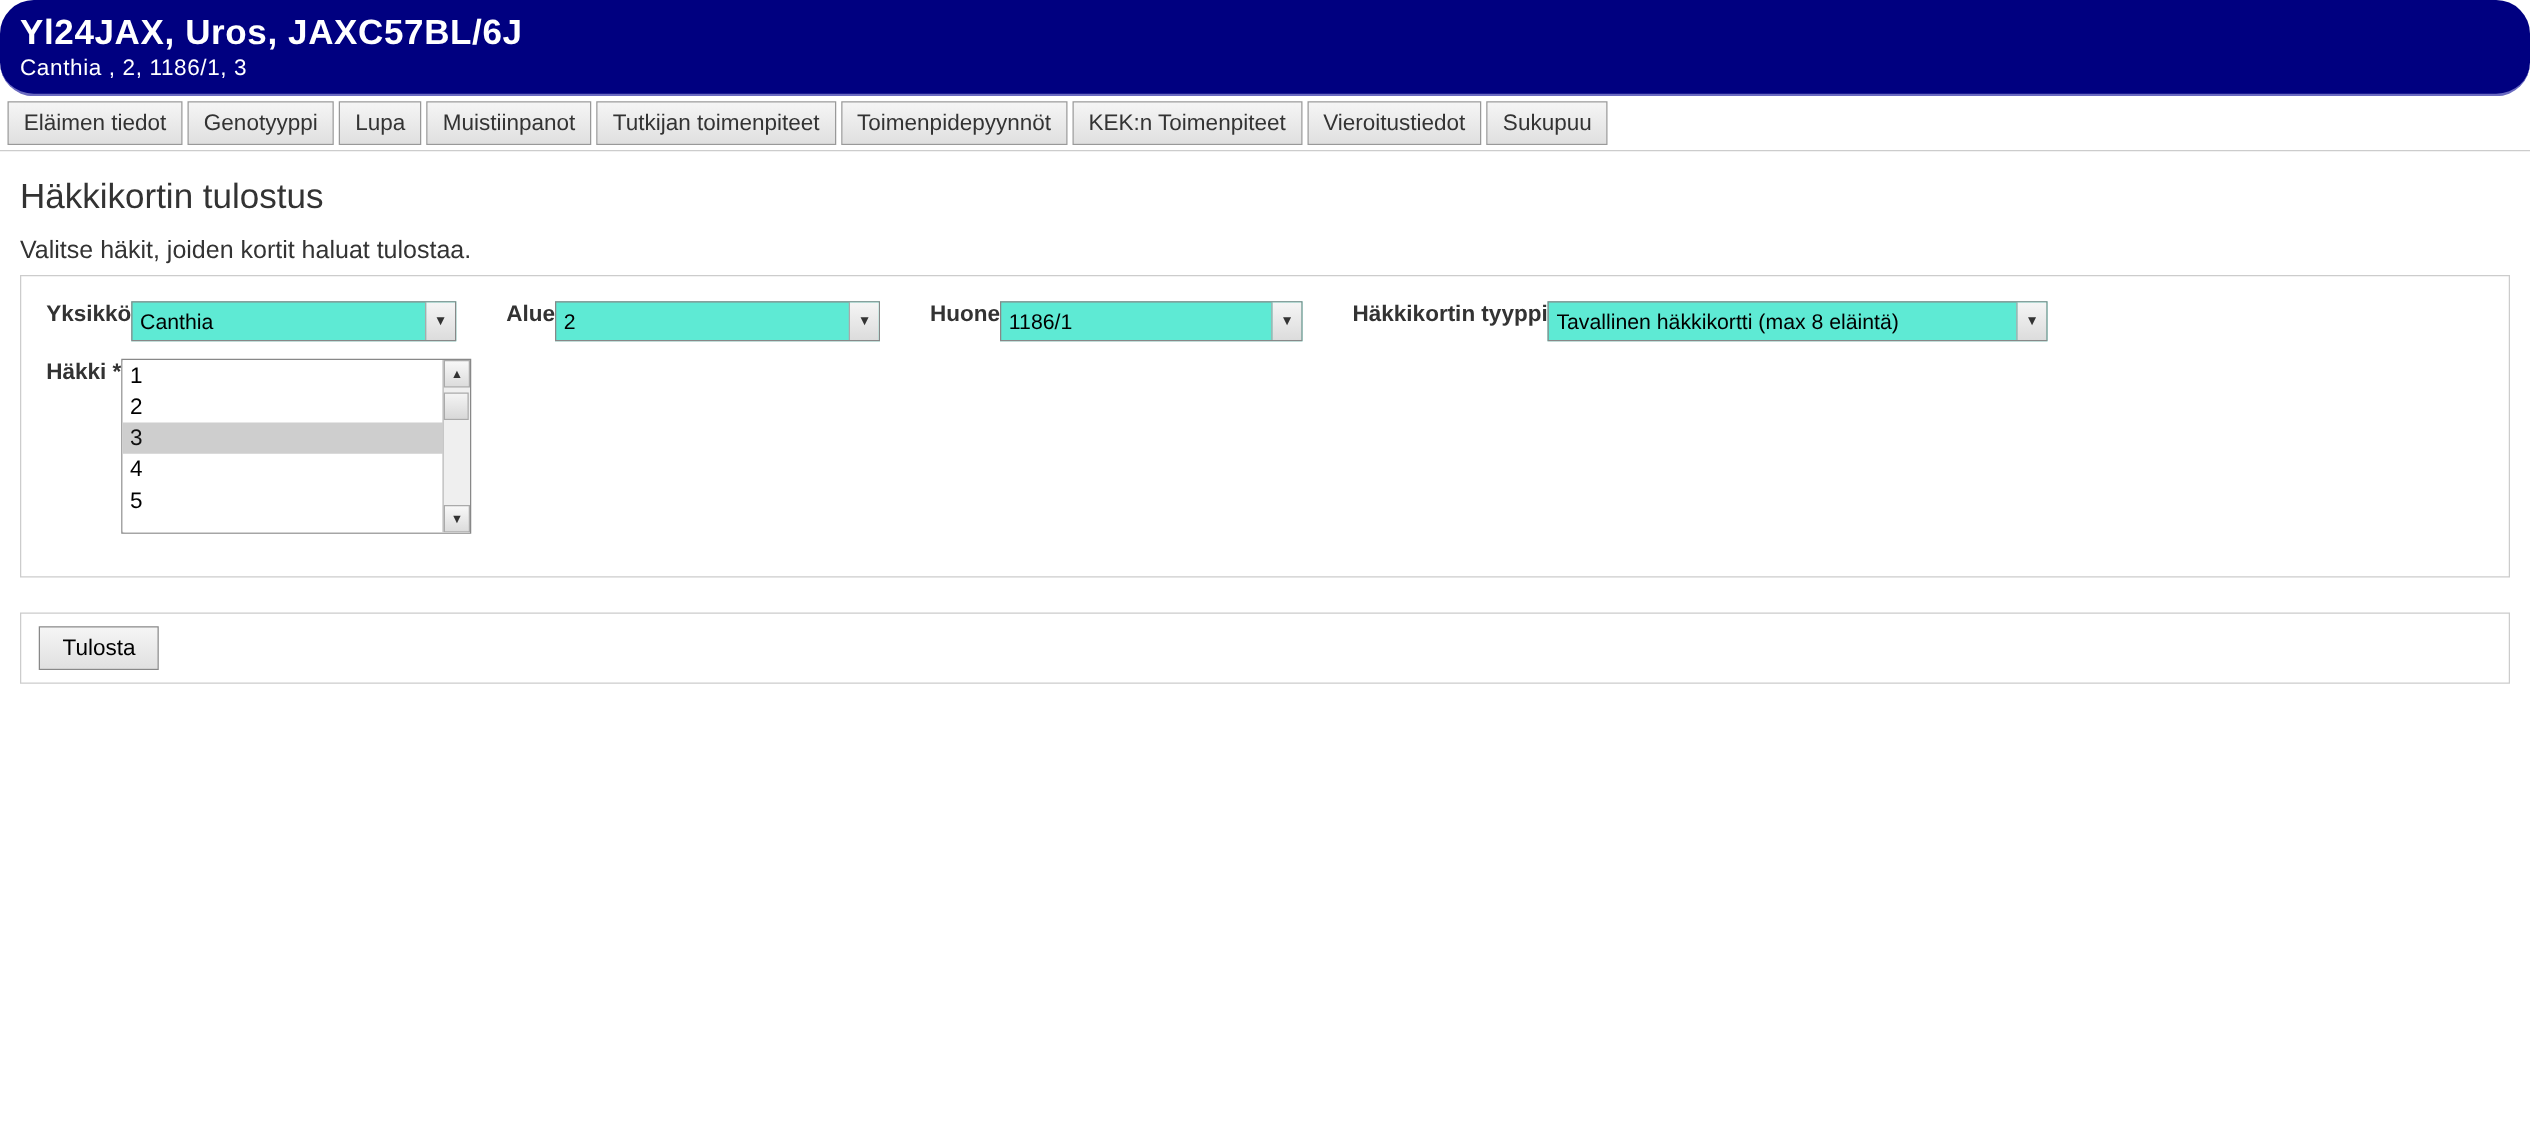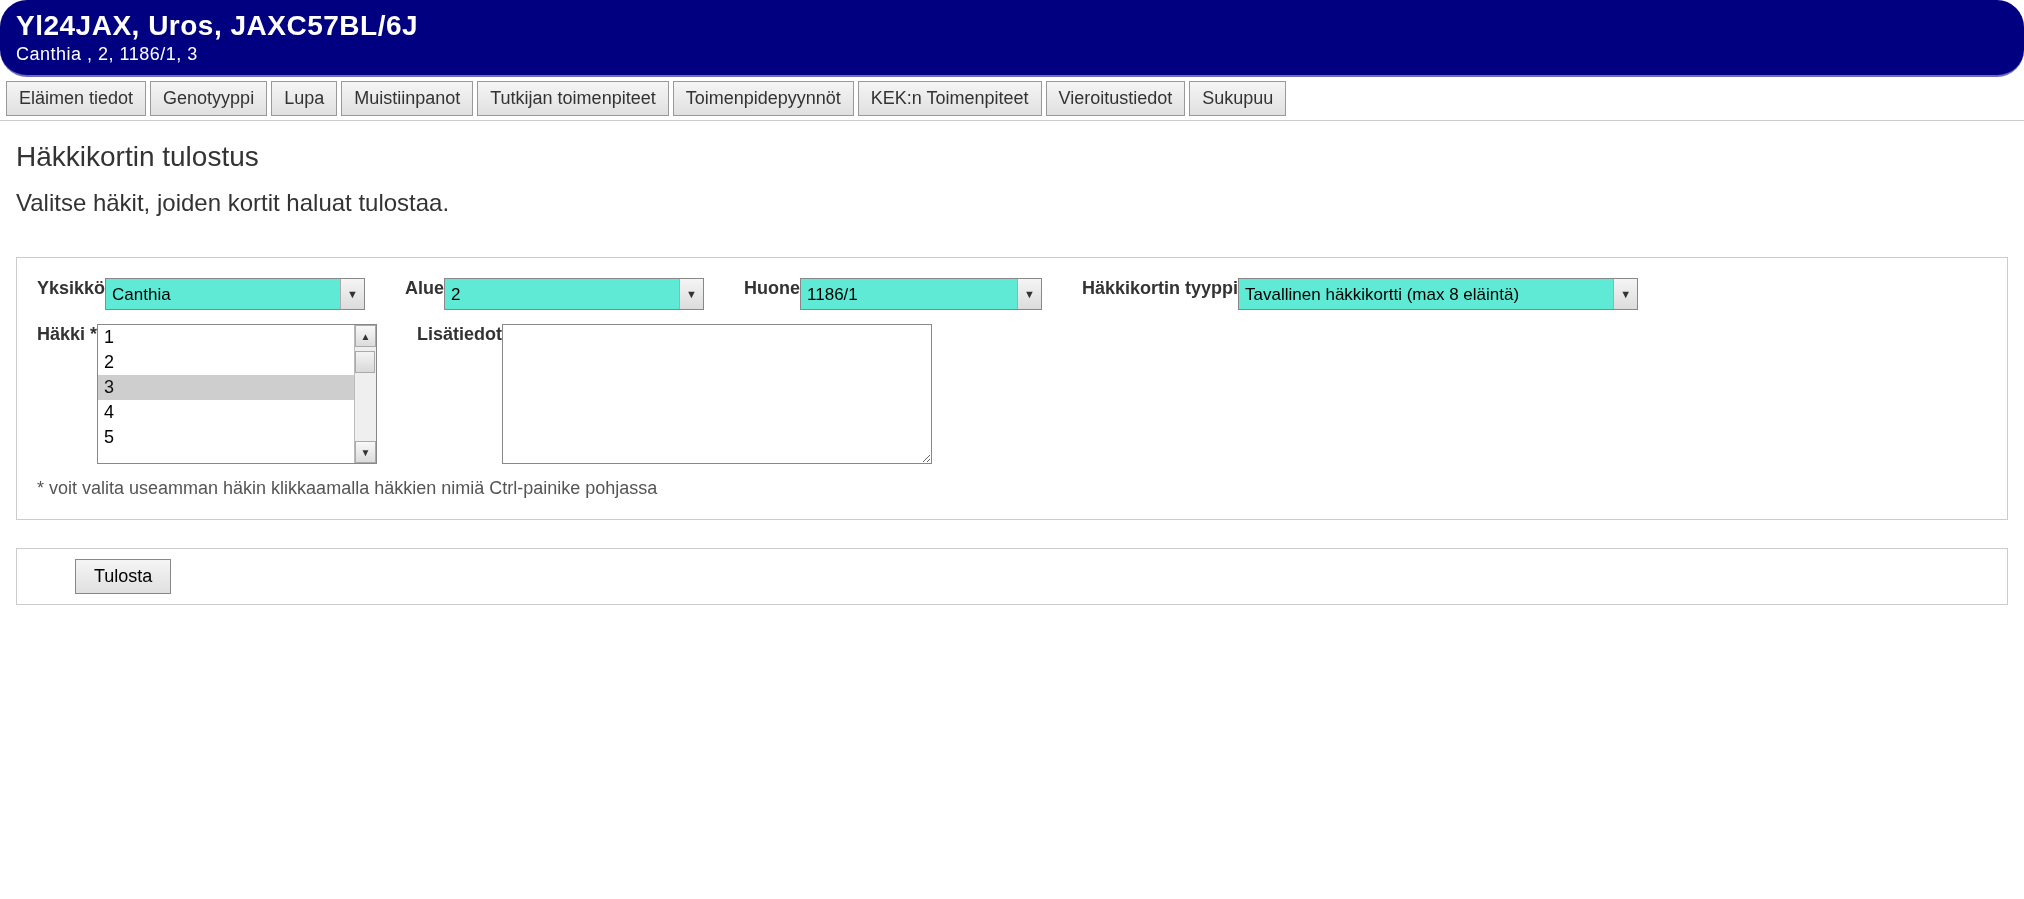--- a/index.html
+++ b/index.html
@@ -48,22 +48,22 @@
     .content {
       padding: 20px 16px;
     }
     .page-title {
       font-size: 28px;
       font-weight: normal;
       color: #333;
       margin-bottom: 16px;
     }
     .instructions {
-      font-size: 24px;
-      margin-bottom: 40px;
+      font-size: 20px;
+      margin-bottom: 8px;
     }
     .form-box {
       border: 1px solid #ccc;
       padding: 20px;
       background: #fff;
       margin-bottom: 28px;
     }
     .form-row {
       display: flex;
       gap: 40px;
@@ -181,21 +181,20 @@
       border: 1px solid #ccc;
       padding: 10px 14px;
       background: #fff;
     }
     .print-btn {
       background: linear-gradient(to bottom, #f5f5f5, #e0e0e0);
       border: 1px solid #888;
       padding: 6px 18px;
       font-size: 18px;
       cursor: pointer;
-      margin-left: 44px;
     }
   </style>
 </head>
 <body>
 
 <div class="header">
   <div class="header-title">Yl24JAX, Uros, JAXC57BL/6J</div>
   <div class="header-subtitle">Canthia , 2, 1186/1, 3</div>
 </div>
 
@@ -266,25 +265,20 @@
               <option value="4">4</option>
               <option value="5">5</option>
             </select>
           <div class="listbox-scroller">
             <div class="scroll-btn">▲</div>
             <div class="scroll-thumb"></div>
             <div class="scroll-btn">▼</div>
           </div>
         </div>
       </div>
-      <div class="form-group">
-        <label class="form-label">Lisätiedot</label>
-        <textarea class="lisatiedot" value="" style=""></textarea>
-      </div>
     </div>
 
-    <div class="hint">* voit valita useamman häkin klikkaamalla häkkien nimiä Ctrl-painike pohjassa</div>
   </div>
 
   <div class="button-bar">
     <button class="print-btn">Tulosta</button>
   </div>
 </div>
 
 </body></html>

